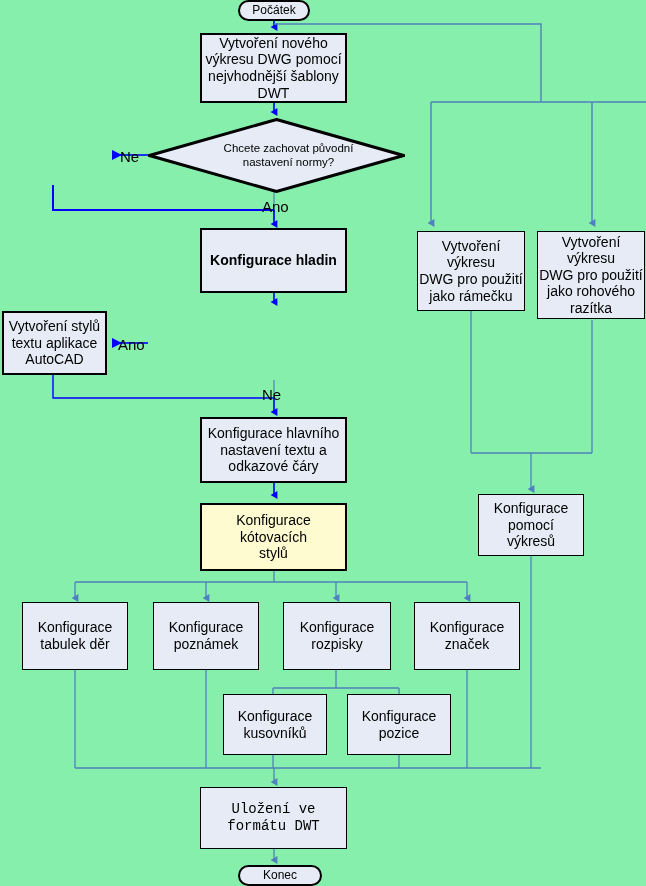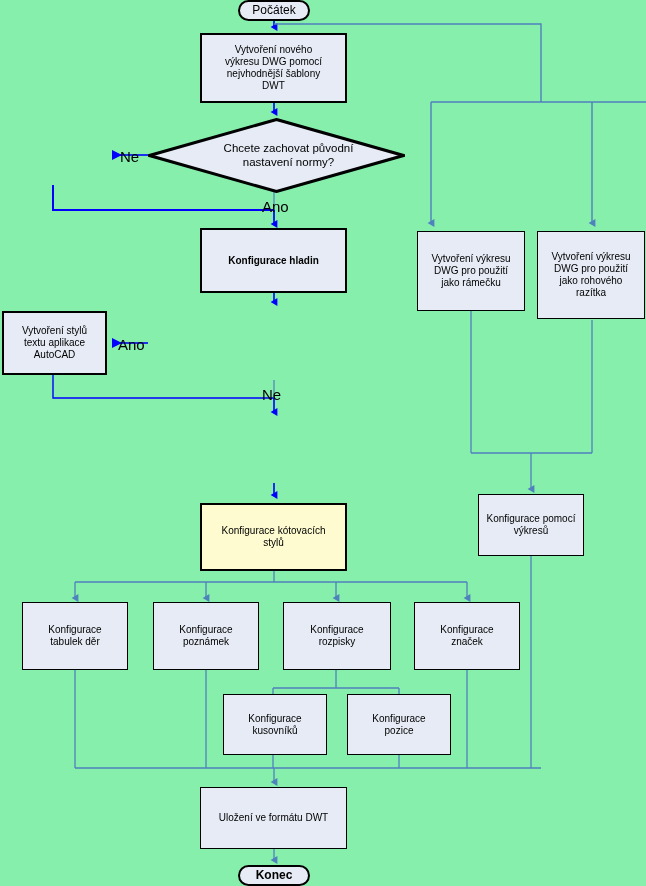--- a/index.html
+++ b/index.html
@@ -32,21 +32,21 @@
     align-items: center;
     justify-content: center;
     text-align: center;
     color: #000000;
     line-height: 1.18;
     white-space: pre-line;
   }
   .proc {
     background: #e6ebf5;
     border: 2px solid #000000;
-    font-size: 10px;
+    font-size: 14px;
   }
   .proc.thin {
     border: 1px solid #000000;
   }
   .proc.hl {
     background: #fdfbcf;
   }
   .term {
     background: #e6ebf5;
     border: 2px solid #000000;
@@ -220,20 +220,25 @@
     <span>Konfigurace hladin</span>
   </div>
 
 
   <div class="node proc" style="left:2px; top:311px; width:105px; height:64px;">
     <span>Vytvoření stylů
 textu aplikace
 AutoCAD</span>
   </div>
 
+  <div class="node proc" style="left:200px; top:417px; width:147px; height:66px;">
+    <span>Konfigurace hlavního
+nastavení textu a
+odkazové čáry</span>
+  </div>
 
   <div class="node proc hl" style="left:200px; top:503px; width:147px; height:68px;">
     <span>Konfigurace kótovacích
 stylů</span>
   </div>
 
   <div class="node proc thin" style="left:417px; top:231px; width:108px; height:80px;">
     <span>Vytvoření výkresu
 DWG pro použití
 jako rámečku</span>
@@ -274,25 +279,25 @@
   <div class="node proc thin" style="left:223px; top:694px; width:104px; height:61px;">
     <span>Konfigurace
 kusovníků</span>
   </div>
 
   <div class="node proc thin" style="left:347px; top:694px; width:104px; height:61px;">
     <span>Konfigurace
 pozice</span>
   </div>
 
-  <div class="node proc thin" style="left:200px; top:787px; width:147px; height:62px;">
+  <div class="node proc thin" style="left:200px; top:787px; width:147px; height:62px;font-family:Liberation Mono, monospace;">
     <span>Uložení ve formátu DWT</span>
   </div>
 
-  <div class="node term" style="left:238px; top:865px; width:72px; height:21px;font-weight:bold;">
+  <div class="node term" style="left:238px; top:865px; width:84px; height:21px;">
     <span>Konec</span>
   </div>
 
   <div class="edge-label" style="left:120px; top:148px;">Ne</div>
   <div class="edge-label" style="left:262px; top:198px;">Ano</div>
   <div class="edge-label" style="left:118px; top:336px;">Ano</div>
   <div class="edge-label" style="left:262px; top:386px;">Ne</div>
 
 </div>
 

